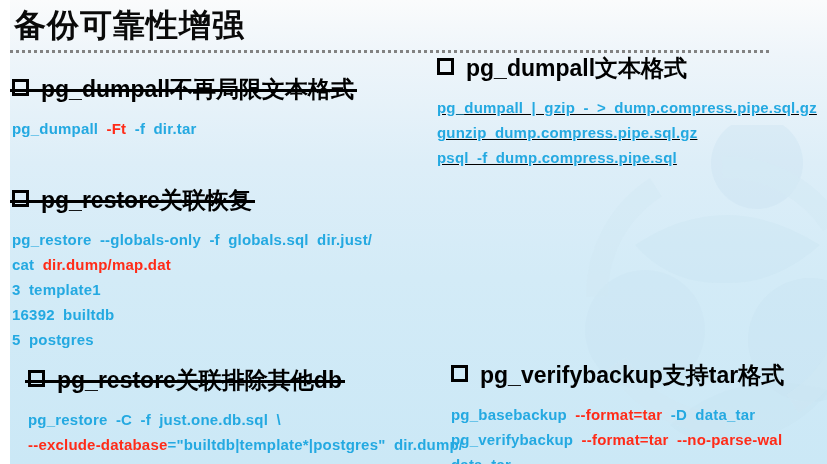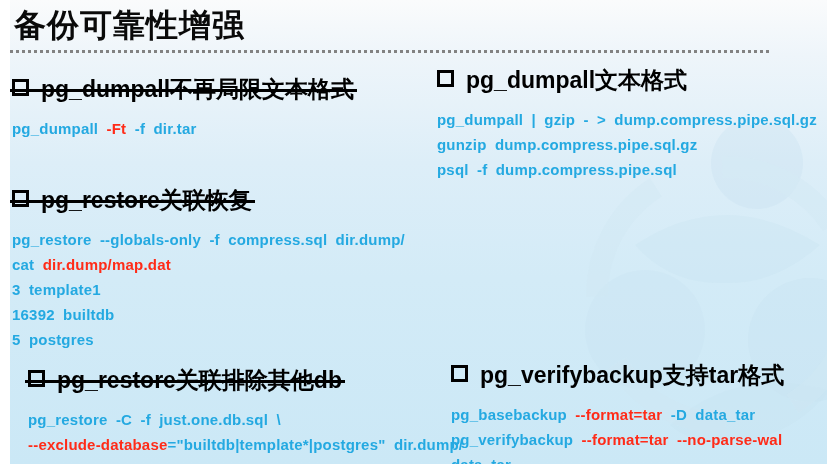--- a/index.html
+++ b/index.html
@@ -44,21 +44,21 @@
     width: 762px;
     height: 3px;
     background-image: repeating-linear-gradient(to right, #828282 0 3px, transparent 3px 6px);
   }
   .section {
     position: absolute;
   }
   .sec-left1  { left: 2px;   top: 75px;  }
   .sec-left2  { left: 2px;   top: 186px; }
   .sec-left3  { left: 18px;   top: 366px; }
-  .sec-right1 { left: 427px; top: 66px;  }
+  .sec-right1 { left: 427px; top: 54px; text-decoration: underline;  }
   .sec-right2 { left: 441px; top: 361px; }
   .heading {
     display: inline-block;
     position: relative;
     font-size: 23px;
     font-weight: bold;
     color: #000;
     line-height: 28px;
     margin: 0 0 13px 0;
     white-space: nowrap;
@@ -115,21 +115,21 @@
     <div class="heading" data-strike="true">
       <span class="bullet"></span><span>pg_dumpall不再局限文本格式</span>
     </div>
     <p class="code-line"><span class="tok" data-c="b">pg_dumpall </span><span class="tok" data-c="r">-Ft</span><span class="tok" data-c="b"> -f dir.tar</span></p>
   </div>
 
   <div class="section sec-left2">
     <div class="heading" data-strike="true">
       <span class="bullet"></span><span>pg_restore关联恢复</span>
     </div>
-    <p class="code-line"><span class="tok" data-c="b">pg_restore --globals-only -f compress.sql dir.dump/</span></p>
+    <p class="code-line"><span class="tok" data-c="b">pg_restore --globals-only -f globals.sql dir.just/</span></p>
     <p class="code-line"><span class="tok" data-c="b">cat </span><span class="tok" data-c="r">dir.dump/map.dat</span></p>
     <p class="code-line"><span class="tok" data-c="b">3 template1</span></p>
     <p class="code-line"><span class="tok" data-c="b">16392 builtdb</span></p>
     <p class="code-line"><span class="tok" data-c="b">5 postgres</span></p>
   </div>
 
   <div class="section sec-left3">
     <div class="heading" data-strike="true">
       <span class="bullet"></span><span>pg_restore关联排除其他db</span>
     </div>

